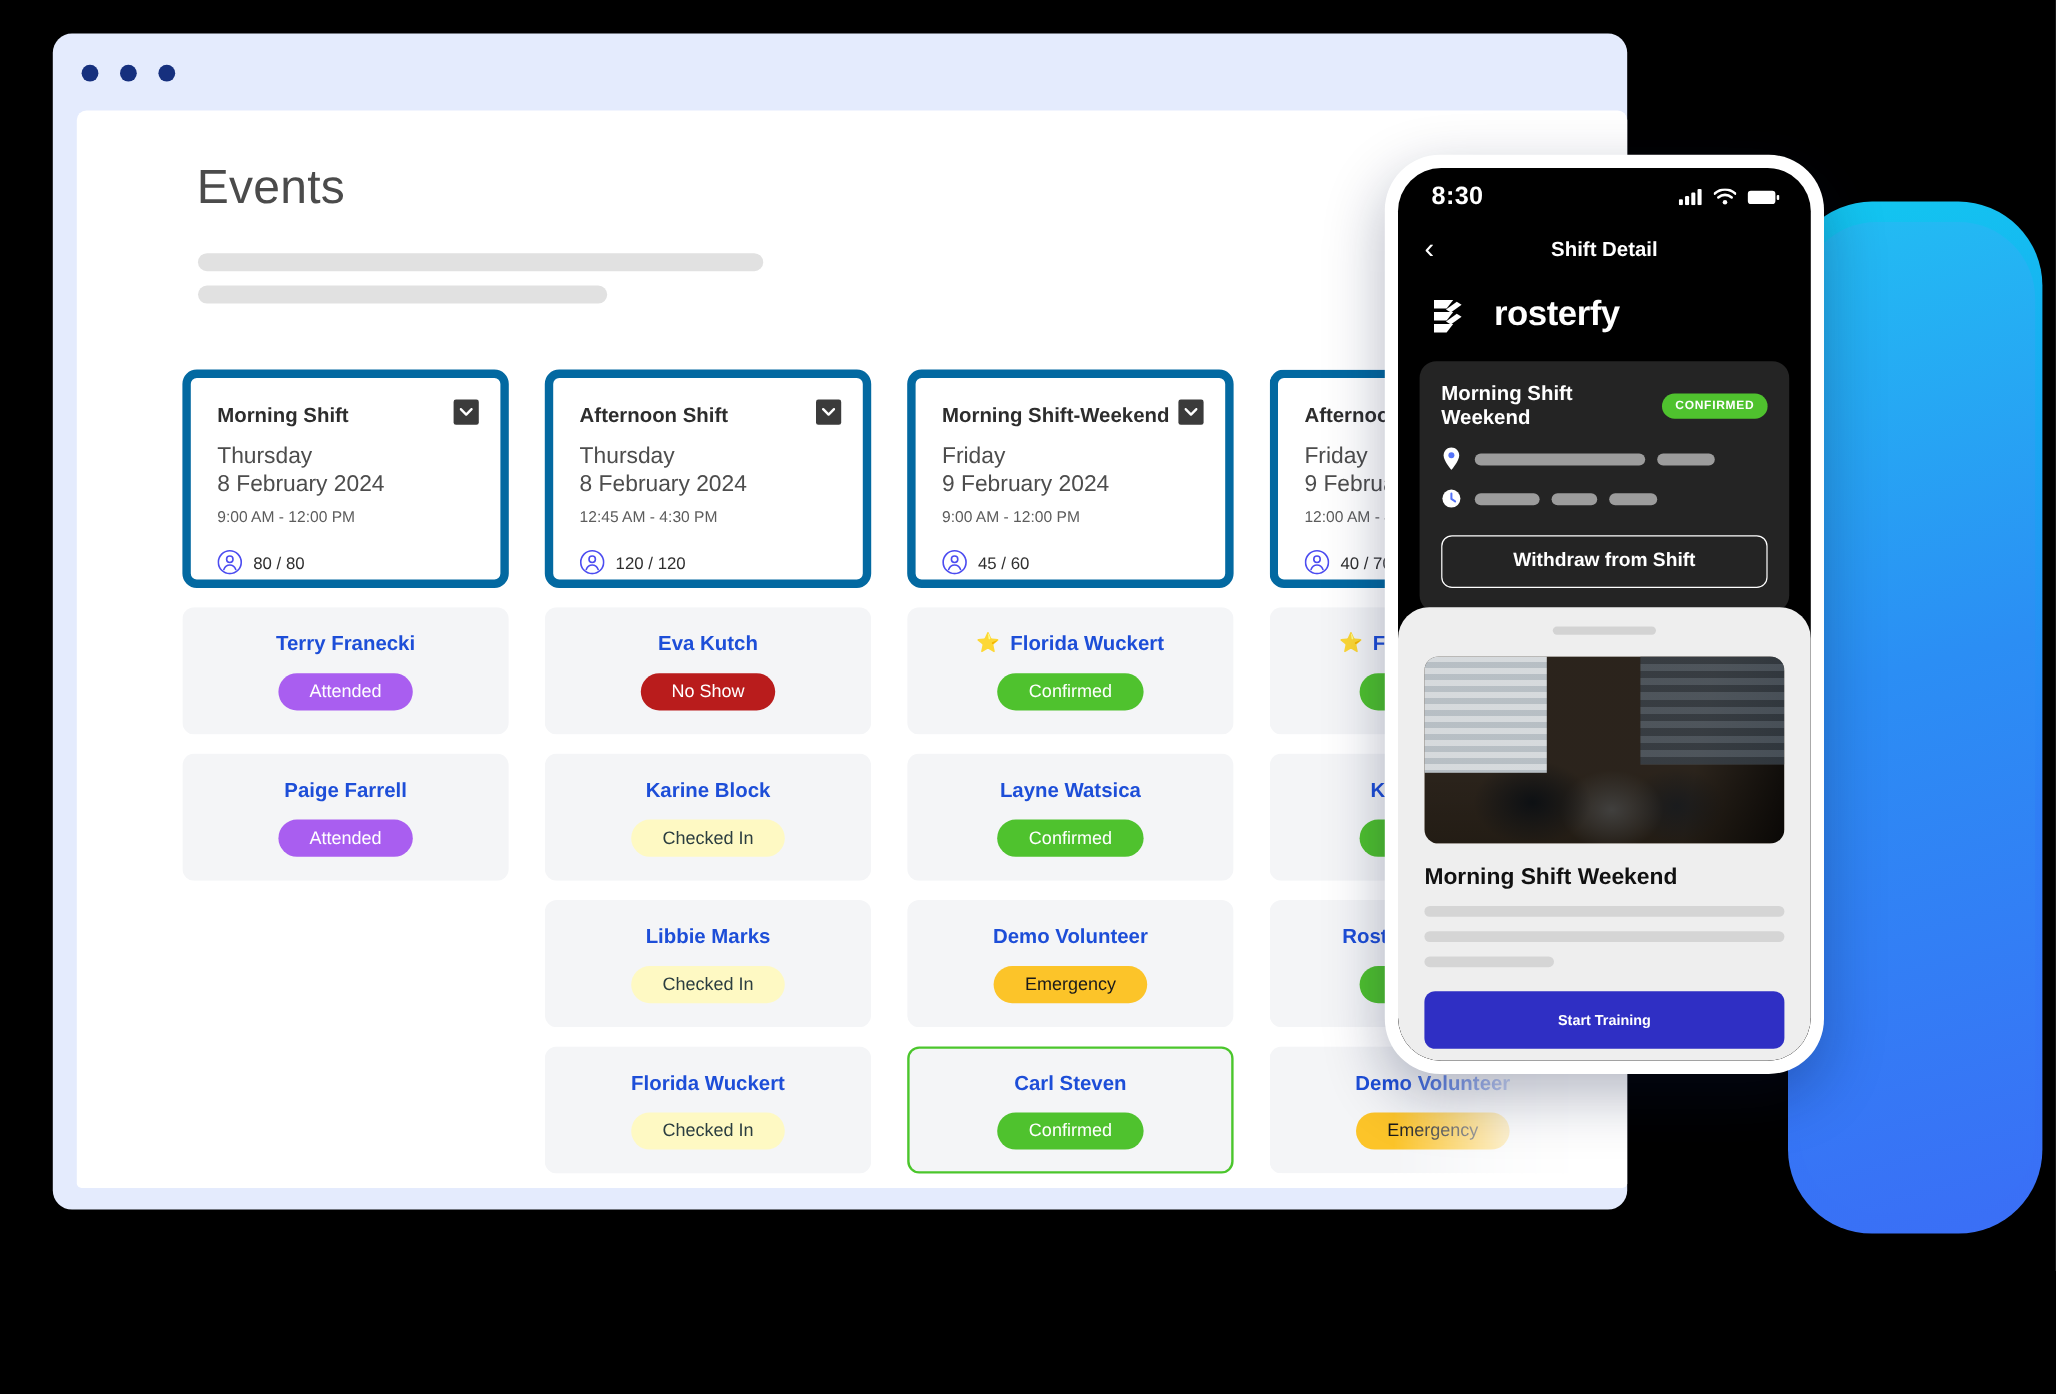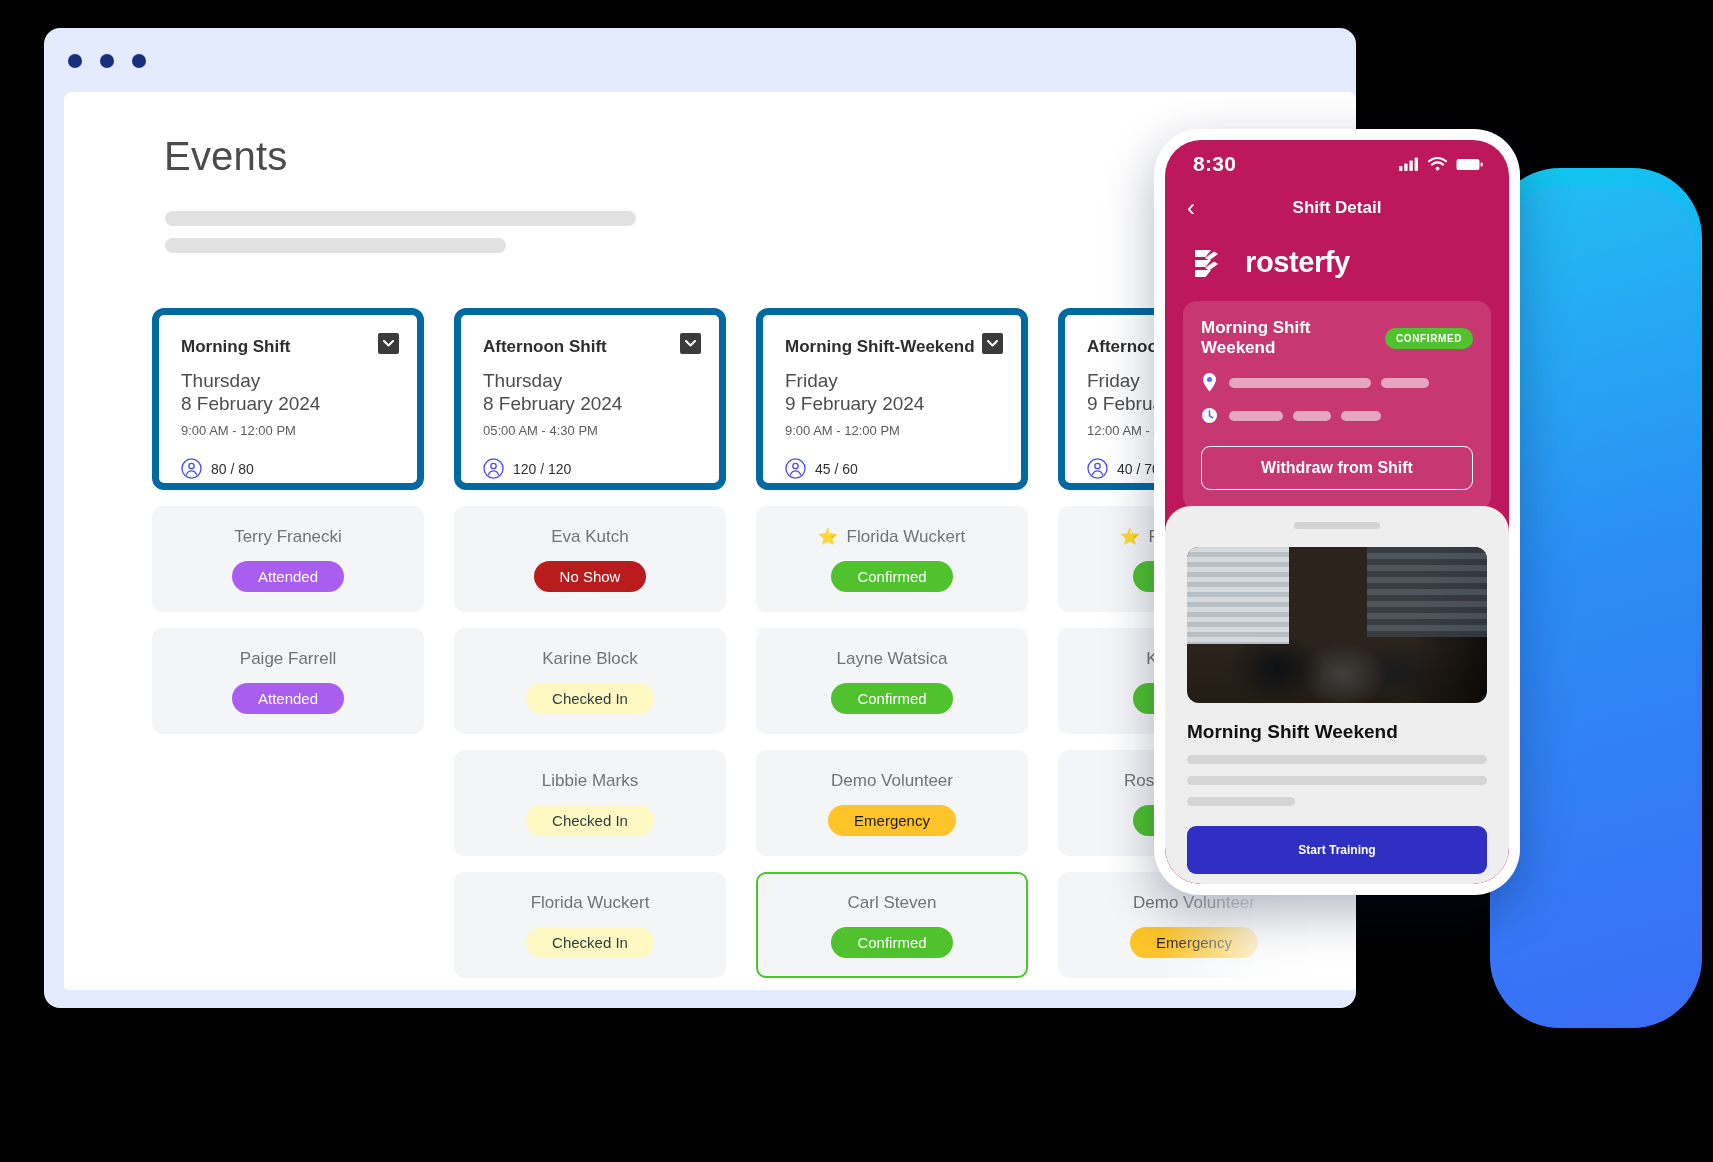--- a/index.html
+++ b/index.html
@@ -111,21 +111,21 @@
     background: #f4f5f7;
     border-radius: 10px;
     height: 106px;
     display: flex; flex-direction: column;
     align-items: center; justify-content: center;
     gap: 14px;
     border: 2px solid transparent;
   }
   .vol-card.selected { border-color: #4bc62c; background: #f4f5f7; }
   .vol-name {
-    font-size: 17px; color: #737373; font-weight: 400;
+    font-size: 17px; color: #1d4ed8; font-weight: 700;
     display: flex; align-items: center; gap: 8px; white-space: nowrap;
   }
   .star { font-size: 16px; line-height: 1; }
   .badge {
     border-radius: 999px;
     font-size: 15px; font-weight: 500;
     padding: 7px 26px; white-space: nowrap;
   }
   .badge.attended   { background: #a95ef0; color: #ffffff; }
   .badge.noshow     { background: #b91c1c; color: #ffffff; }
@@ -145,21 +145,21 @@
     left: 1154px; top: 129px;
     width: 366px; height: 766px;
     background: #ffffff;
     border-radius: 46px;
     padding: 11px;
     box-shadow: 0 18px 50px rgba(10,20,60,.30);
   }
   .phone-screen {
     width: 100%; height: 100%;
     border-radius: 36px; overflow: hidden;
-    background: #be185d;
+    background: #000000;
     position: relative;
   }
   .status-bar {
     height: 48px; display: flex; align-items: center;
     justify-content: space-between; padding: 0 26px 0 28px;
     color: #fff;
   }
   .clock { font-size: 21px; font-weight: 700; letter-spacing: .3px; }
   .status-icons { display: flex; align-items: center; gap: 9px; }
 
@@ -313,21 +313,21 @@
         <div class="column">
           <div class="shift-card">
             <div class="chev">
               <svg width="11" height="7" viewBox="0 0 11 7">
                   <path d="M1 1l4.5 4.5L10 1" stroke="#fff" stroke-width="2" fill="none" stroke-linecap="round" stroke-linejoin="round"></path>
                 </svg>
             </div>
             <div class="shift-name">Afternoon Shift</div>
             <div class="shift-date">Thursday</div>
             <div class="shift-date">8 February 2024</div>
-            <div class="shift-time">05:00 AM - 4:30 PM</div>
+            <div class="shift-time">12:45 AM - 4:30 PM</div>
             <div class="shift-cap">
               <svg class="cap-icon" viewBox="0 0 22 22">
                   <circle cx="11" cy="11" r="10" fill="none" stroke="#4c4cf0" stroke-width="1.4"></circle>
                   <circle cx="11" cy="8.4" r="2.8" fill="none" stroke="#4c4cf0" stroke-width="1.4"></circle>
                   <path d="M5.8 17.4c1-2.6 3-3.9 5.2-3.9s4.2 1.3 5.2 3.9" fill="none" stroke="#4c4cf0" stroke-width="1.4" stroke-linecap="round"></path>
                 </svg>
               <span class="cap-text">120 / 120</span>
             </div>
           </div>
 

